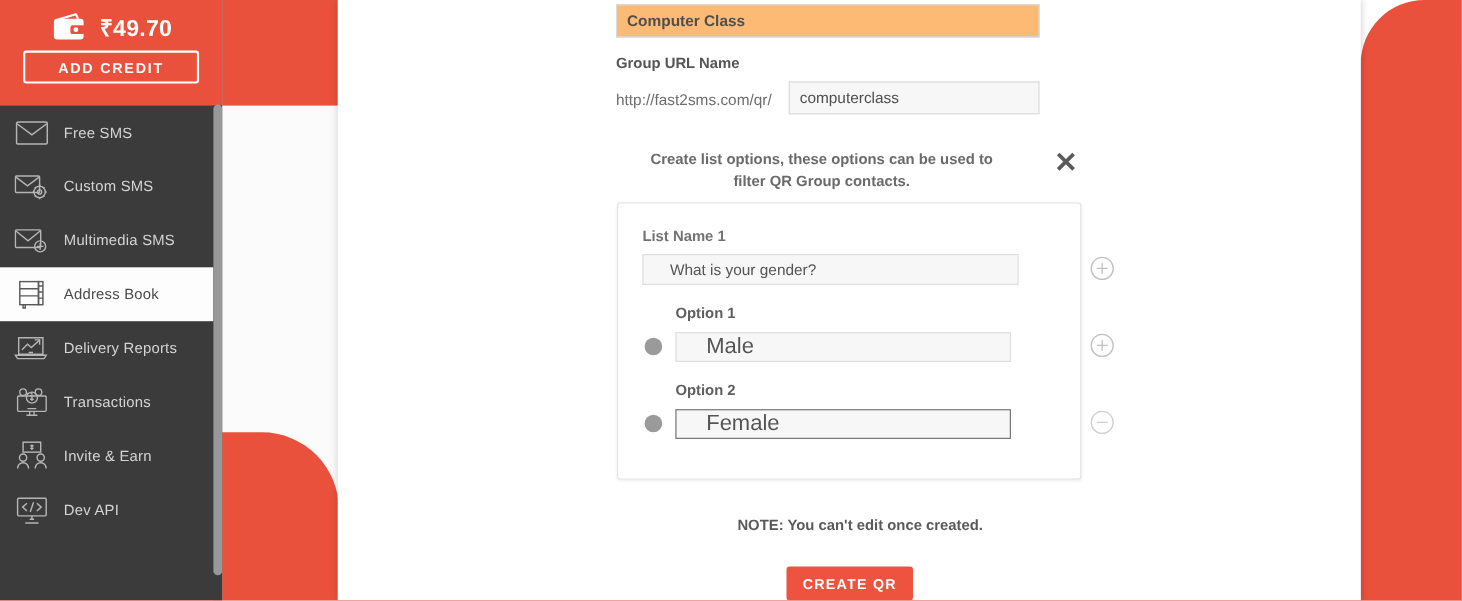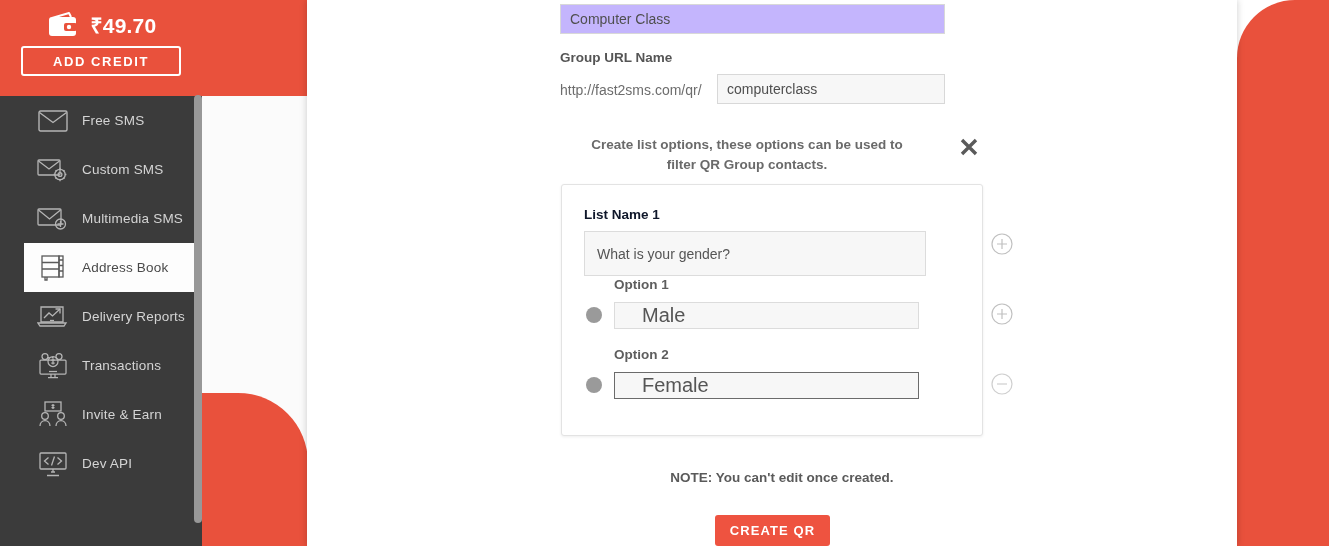--- a/index.html
+++ b/index.html
@@ -107,21 +107,20 @@
   .nav { padding: 0; }
   .nav-item {
     display: flex;
     align-items: center;
     height: 49px;
     padding-left: 8px;
     color: #d4d4d4;
     font-size: 13.5px;
     cursor: pointer;
     user-select: none;
-    margin-left: 24px;
   }
   .nav-item .ico {
     width: 42px;
     flex: 0 0 42px;
     display: flex;
     align-items: center;
     justify-content: center;
   }
   .nav-item .lbl { padding-left: 8px; letter-spacing: .2px; }
   .nav-item.active {
@@ -151,26 +150,27 @@
   
   .form-area {
     position: absolute;
     left: 0; top: 0;
     width: 930px; height: 546px;
   }
   .group-name-input {
     position: absolute;
     left: 253px; top: 4px;
     width: 385px; height: 30px;
-    background: #c4b5fd;
+    background: #fdba74;
     border: 1px solid #d8d8d8;
     color: #4f4f4f;
     font-family: "Liberation Sans", sans-serif;
     font-size: 14px;
     padding: 0 9px;
+    font-weight: bold;
   }
   .label-url {
     position: absolute;
     left: 253px; top: 50px;
     color: #555555;
     font-size: 13.5px;
     font-weight: 700;
   }
   .url-prefix {
     position: absolute;
@@ -214,34 +214,34 @@
     left: 254px; top: 184px;
     width: 422px; height: 252px;
     background: #ffffff;
     border: 1px solid #e3e3e3;
     border-radius: 3px;
     box-shadow: 0 1px 3px rgba(0,0,0,0.07);
   }
   .list-name-label {
     position: absolute;
     left: 22px; top: 22px;
-    color: #0f172a;
+    color: #737373;
     font-size: 13.5px;
     font-weight: 700;
   }
   .list-name-input {
     position: absolute;
     left: 22px; top: 46px;
-    width: 342px; height: 45px;
+    width: 342px; height: 28px;
     background: #f7f7f7;
     border: 1px solid #dcdcdc;
     color: #555555;
     font-family: "Liberation Sans", sans-serif;
     font-size: 14px;
-    padding: 0 12px;
+    padding: 0 24px;
   }
   .opt-label {
     position: absolute;
     color: #5e5e5e;
     font-size: 13.5px;
     font-weight: 700;
   }
   .opt-label-1 { left: 52px; top: 92px; }
   .opt-label-2 { left: 52px; top: 162px; }
   .radio-dot {

